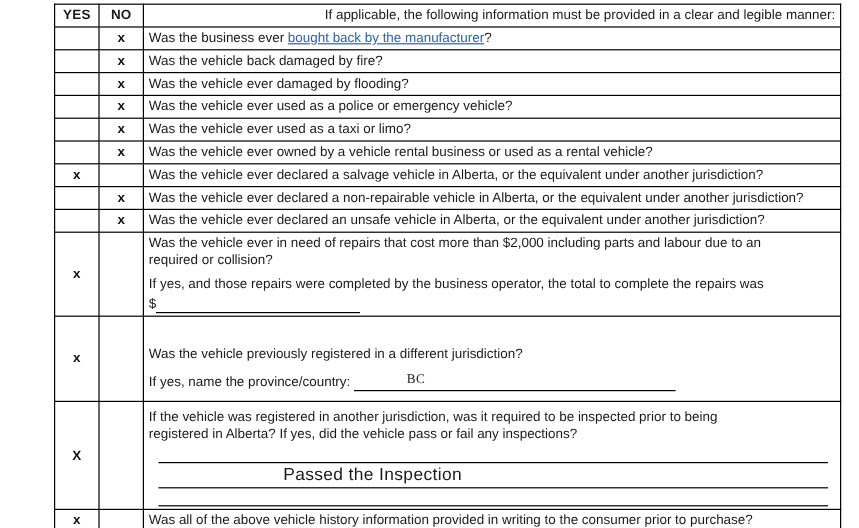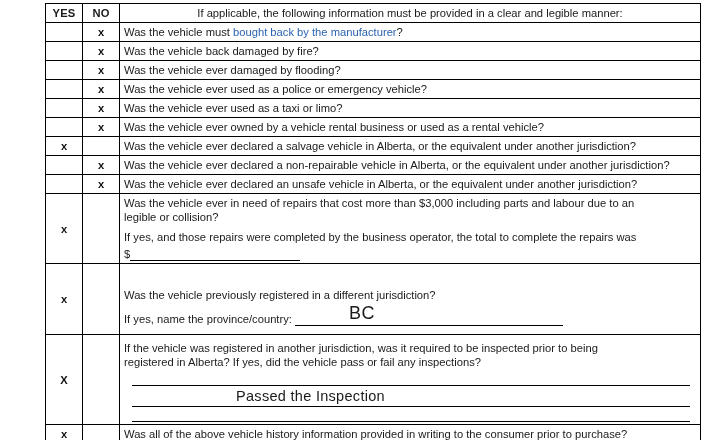--- a/index.html
+++ b/index.html
@@ -40,39 +40,40 @@
   col.txt { width: 581px; }
 
   th.hdr {
     text-align: center;
     font-size: 11.5px;
     font-weight: bold;
     padding: 3px 2px;
     letter-spacing: .2px;
   }
   th.hdr-text {
-    text-align: center;
+    text-align: right;
     font-weight: normal;
     font-size: 11.2px;
     padding: 3px 4px;
   }
   td.mark {
     text-align: center;
     font-size: 12px;
     font-weight: bold;
     vertical-align: bottom;
     padding-bottom: 1px;
     color: #111;
   }
   td.mark.midal { vertical-align: middle; }
   td.row-text {
     text-align: left;
   }
   .link {
     color: #2a63b0;
+    text-decoration: underline;
   }
 
   
   .fillline {
     display: inline-block;
     border-bottom: 1px solid #000;
     height: 11px;
     vertical-align: bottom;
   }
   .w-amount { width: 170px; }
@@ -84,23 +85,24 @@
   .prov-wrap {
     display: inline-block;
     position: relative;
     width: 268px;
     border-bottom: 1px solid #000;
     height: 15px;
     vertical-align: bottom;
   }
   .prov-val {
     position: absolute;
-    left: 54px;
+    left: 44px;
     bottom: 1px;
-    font-size: 18px;
+    font-size: 11px;
+    font-family: Liberation Serif, serif;
   }
   .inspect-lines {
     margin-top: 7px;
     position: relative;
     height: 46px;
   }
   .uline {
     position: absolute;
     left: 8px;
     right: 6px;
@@ -134,21 +136,21 @@
     <tbody>
       <tr>
         <th class="hdr">YES</th>
         <th class="hdr">NO</th>
         <th class="hdr-text">If applicable, the following information must be provided in a clear and legible manner:</th>
       </tr>
 
       <tr>
         <td class="mark"></td>
         <td class="mark">x</td>
-        <td class="row-text"><span>Was the vehicle must </span><span class="link">bought back by the manufacturer</span><span>?</span></td>
+        <td class="row-text"><span>Was the business ever </span><span class="link">bought back by the manufacturer</span><span>?</span></td>
       </tr>
 
       <tr>
         <td class="mark"></td>
         <td class="mark">x</td>
         <td class="row-text">Was the vehicle back damaged by fire?</td>
       </tr>
 
       <tr>
         <td class="mark"></td>
@@ -189,22 +191,22 @@
       <tr>
         <td class="mark"></td>
         <td class="mark">x</td>
         <td class="row-text">Was the vehicle ever declared an unsafe vehicle in Alberta, or the equivalent under another jurisdiction?</td>
       </tr>
 
       <tr>
         <td class="mark midal">x</td>
         <td class="mark midal"></td>
         <td class="row-text pad-cell">
-          <div>Was the vehicle ever in need of repairs that cost more than $3,000 including parts and labour due to an</div>
-          <div>legible or collision?</div>
+          <div>Was the vehicle ever in need of repairs that cost more than $2,000 including parts and labour due to an</div>
+          <div>required or collision?</div>
           <div style="margin-top:6px">If yes, and those repairs were completed by the business operator, the total to complete the repairs was</div>
           <div class="amount-line">
             <span>$</span><span class="fillline w-amount"></span>
           </div>
         </td>
       </tr>
 
       <tr>
         <td class="mark midal">x</td>
         <td class="mark midal"></td>

